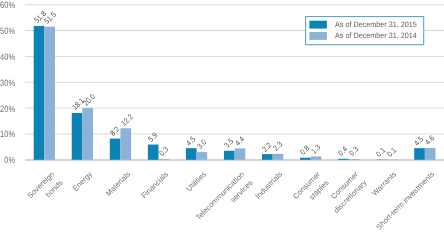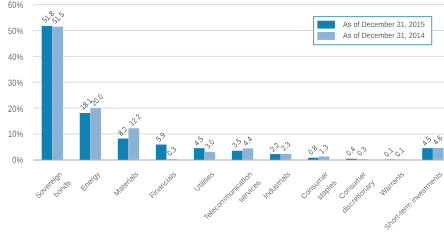--- a/index.html
+++ b/index.html
@@ -1,19 +1,19 @@
 <!DOCTYPE html>
 <html><head>
 <meta charset="utf-8">
 <style>
   html,body{margin:0;padding:0;}
   body{width:444px;height:234px;background:#ffffff;
        font-family:"Liberation Sans",sans-serif;overflow:hidden;
        -webkit-font-smoothing:antialiased;text-rendering:geometricPrecision;}
-  #chart{position:relative;width:372px;height:234px;margin-left:8px;}
+  #chart{position:relative;width:372px;height:234px;}
   #gfx{position:absolute;left:0;top:0;width:444px;height:234px;}
   .ylab{position:absolute;font-size:9.2px;color:#6e6e6e;text-align:right;
         transform-origin:100% 50%;transform:scaleX(0.81);}
   .vlabel{position:absolute;font-size:7.7px;color:#525252;white-space:nowrap;
           transform-origin:0% 100%;transform:rotate(-45deg);}
   .vlabel > span{display:inline-block;transform-origin:0% 50%;transform:scaleX(0.88);}
   .catlabel{position:absolute;font-size:7.6px;color:#737373;white-space:nowrap;
             transform-origin:100% 0%;transform:rotate(-45deg);text-align:right;
             line-height:11.8px;}
   .lgtx{position:absolute;font-size:7.8px;color:#5e5e5e;white-space:nowrap;

